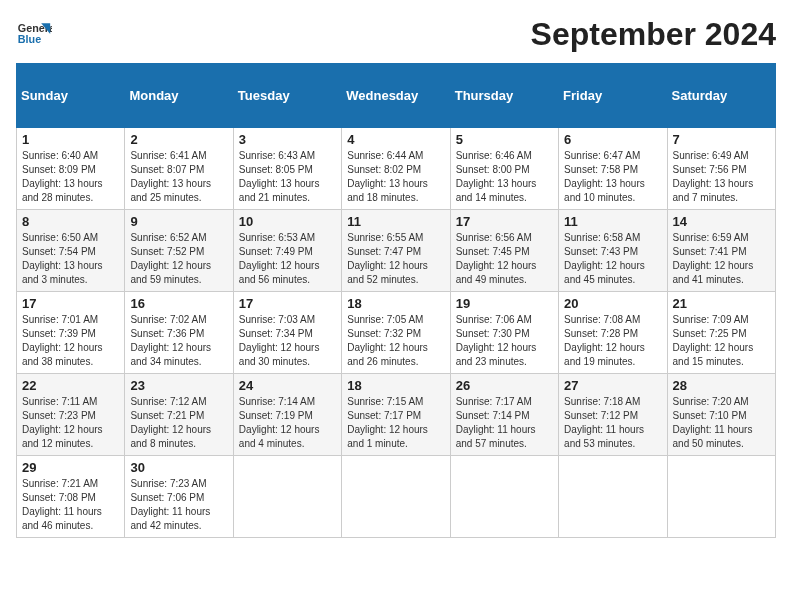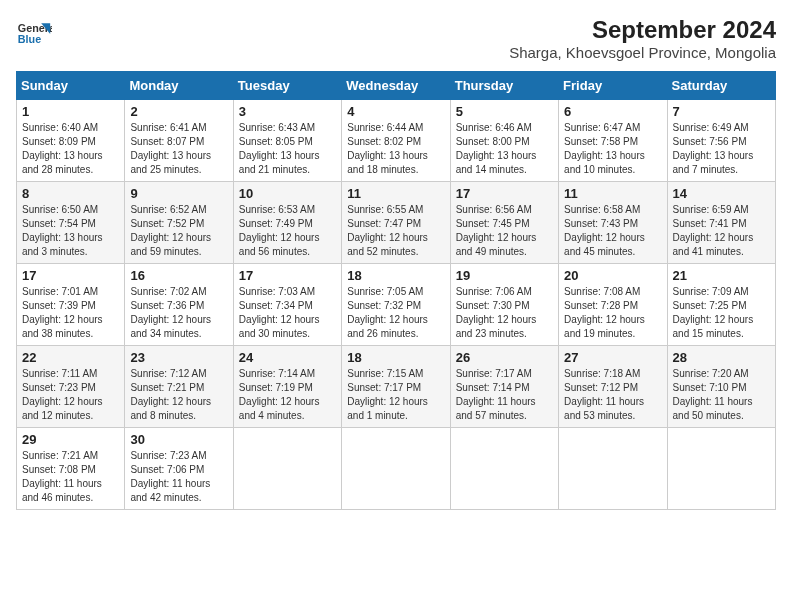--- a/index.html
+++ b/index.html
@@ -22,37 +22,37 @@
       gap: 4px;
     }
     .logo-icon {
       width: 36px;
       height: 36px;
     }
     .title-block {
       text-align: right;
     }
     .main-title {
-      font-size: 24px;
+      font-size: 32px;
       font-weight: bold;
       color: #222;
     }
     .subtitle {
       font-size: 15px;
       color: #444;
     }
     .calendar {
       width: 100%;
       border-collapse: collapse;
       font-size: 11px;
     }
     .calendar thead th {
       background-color: #1a6fad;
       color: #fff;
-      padding: 6px 4px;
+      padding: 24px 4px;
       text-align: left;
       font-size: 13px;
       font-weight: bold;
       border: 1px solid #1a6fad;
     }
     .calendar tbody td {
       vertical-align: top;
       padding: 4px 5px;
       border: 1px solid #ccc;
       background: #fff;
@@ -84,21 +84,20 @@
 <div class="header-section">
   <div class="logo">
     <svg class="logo-icon" viewBox="0 0 40 40">
       <text x="2" y="18" font-size="12" font-weight="bold" fill="#333">General</text>
       <text x="2" y="30" font-size="12" font-weight="bold" fill="#1a6fad">Blue</text>
       <polygon points="28,8 38,8 38,20" fill="#1a6fad"></polygon>
     </svg>
   </div>
   <div class="title-block">
     <div class="main-title">September 2024</div>
-    <div class="subtitle">Sharga, Khoevsgoel Province, Mongolia</div>
   </div>
 </div>
 
 <table class="calendar">
   <thead>
     <tr>
     <th>Sunday</th>
         <th>Monday</th>
         <th>Tuesday</th>
         <th>Wednesday</th>

